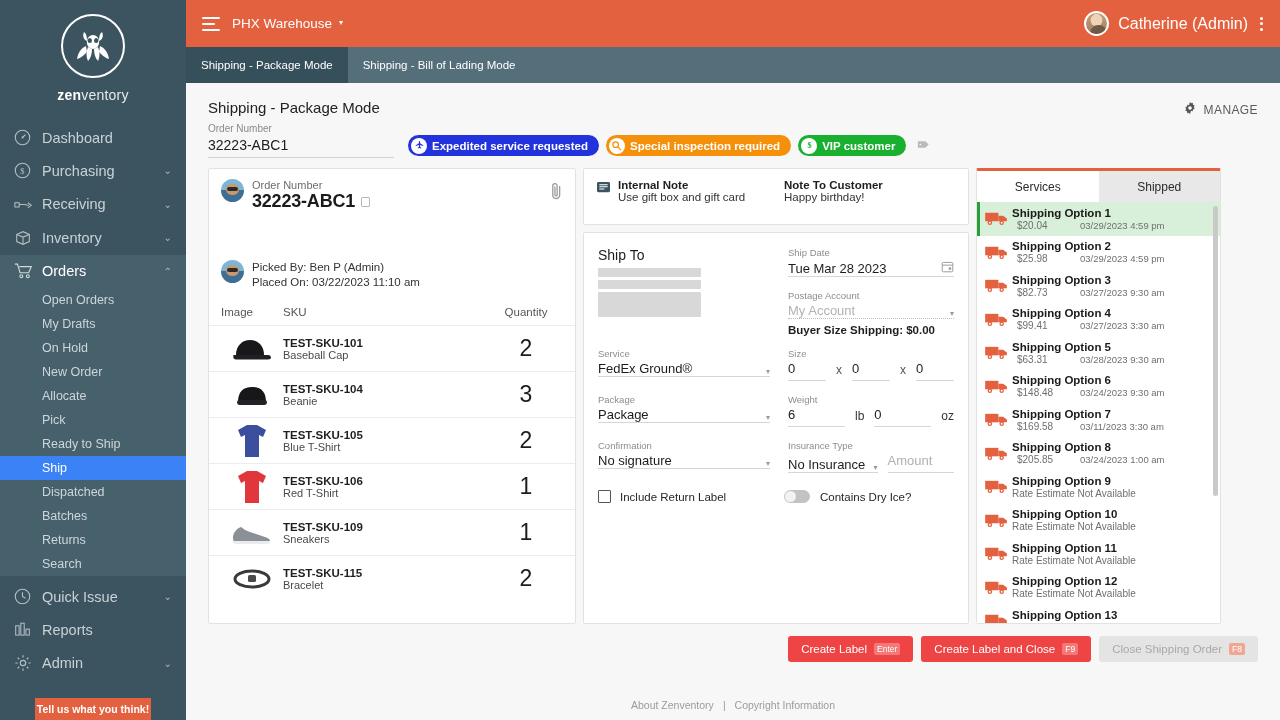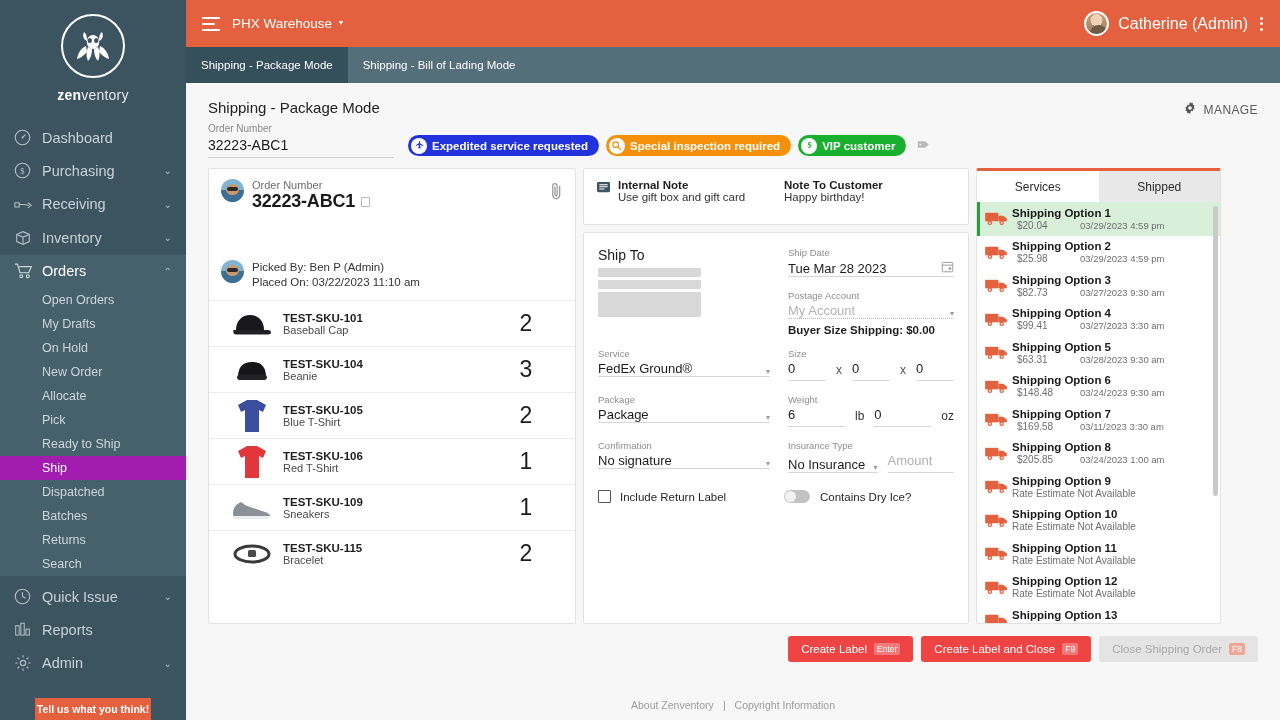--- a/index.html
+++ b/index.html
@@ -32,21 +32,21 @@
   .nav-item .nic { width: 28px; display: flex; align-items: center; justify-content: flex-start; opacity: .85; }
   .nav-item .nlabel { flex: 1; }
   .nav-item .chev { font-size: 10px; opacity: .8; }
   .nav-item.group { height: 33.5px; }
   .nav-item.expanded { background: #46616b; }
   .submenu { background: #46616b; }
   .sub-item {
     height: 24px; display: flex; align-items: center;
     padding-left: 42px; color: #cdd6da; font-size: 12.5px; cursor: pointer;
   }
-  .sub-item.active { background: #a21caf; color: #ffffff; }
+  .sub-item.active { background: #3b82f6; color: #ffffff; }
   .feedback-btn {
     position: absolute; left: 35px; bottom: 0; width: 116px; height: 22px;
     background: #e4613f; color: #fff; font-size: 10.5px; font-weight: 700;
     display: flex; align-items: center; justify-content: center; cursor: pointer;
   }
 
   
   .main { flex: 1; height: 720px; display: flex; flex-direction: column; background: #f6f6f6; position: relative; }
   .topbar {
     height: 47px; background: #e4613f; display: flex; align-items: center;
@@ -463,20 +463,25 @@
             </span>
           </div>
           <div class="ord-meta">
             <div class="ord-av"></div>
             <div class="txt">
               <div>Picked By: Ben P (Admin)</div>
               <div>Placed On: 03/22/2023 11:10 am</div>
             </div>
           </div>
 
+          <div class="tbl-head">
+            <div class="th-img">Image</div>
+            <div class="th-sku">SKU</div>
+            <div class="th-qty">Quantity</div>
+          </div>
 
           <div class="item-row">
             <div class="it-img">
               <svg width="44" height="30" viewBox="0 0 44 30">
                   <path d="M6 21c0-9 6-15 14-15s14 6 14 15z" fill="#18181a"></path>
                   <path d="M4 21h34c2 0 3 1.4 3 2.6 0 1.2-1 1.9-3 1.9H6c-1.6 0-2.6-.9-2.6-2.2S2.6 21 4 21z" fill="#202024"></path>
                 </svg>
             </div>
             <div class="it-txt">
               <div class="it-sku">TEST-SKU-101</div>

